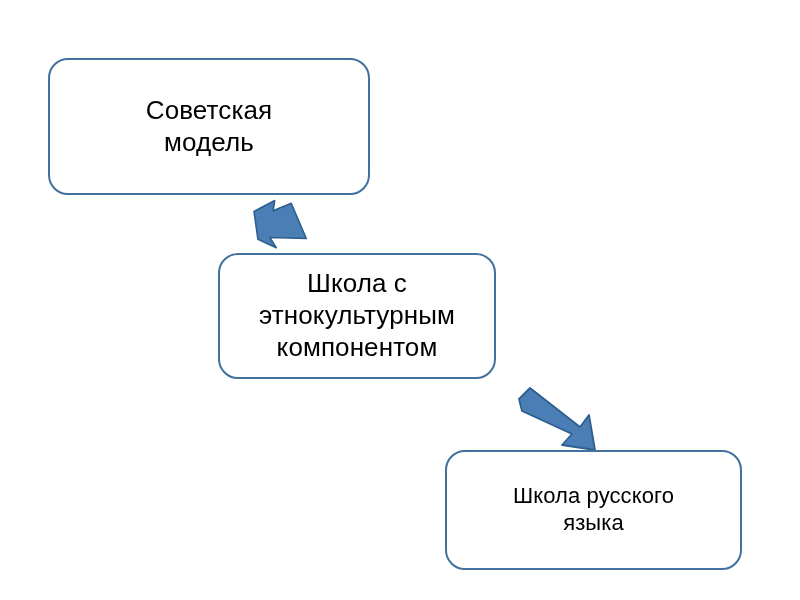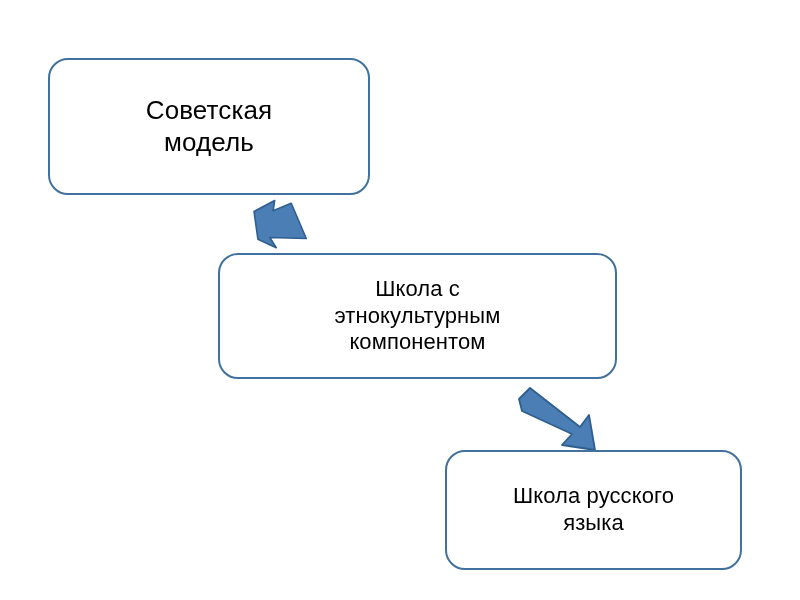--- a/index.html
+++ b/index.html
@@ -37,23 +37,23 @@
   #node-1 {
     left: 48px;
     top: 58px;
     width: 322px;
     height: 137px;
     font-size: 26px;
   }
   #node-2 {
     left: 218px;
     top: 253px;
-    width: 399px;
+    width: 278px;
     height: 126px;
-    font-size: 22px;
+    font-size: 26px;
     justify-content: center;
   }
   #node-3 {
     left: 445px;
     top: 450px;
     width: 297px;
     height: 120px;
     font-size: 22px;
   }
   .node-label {

